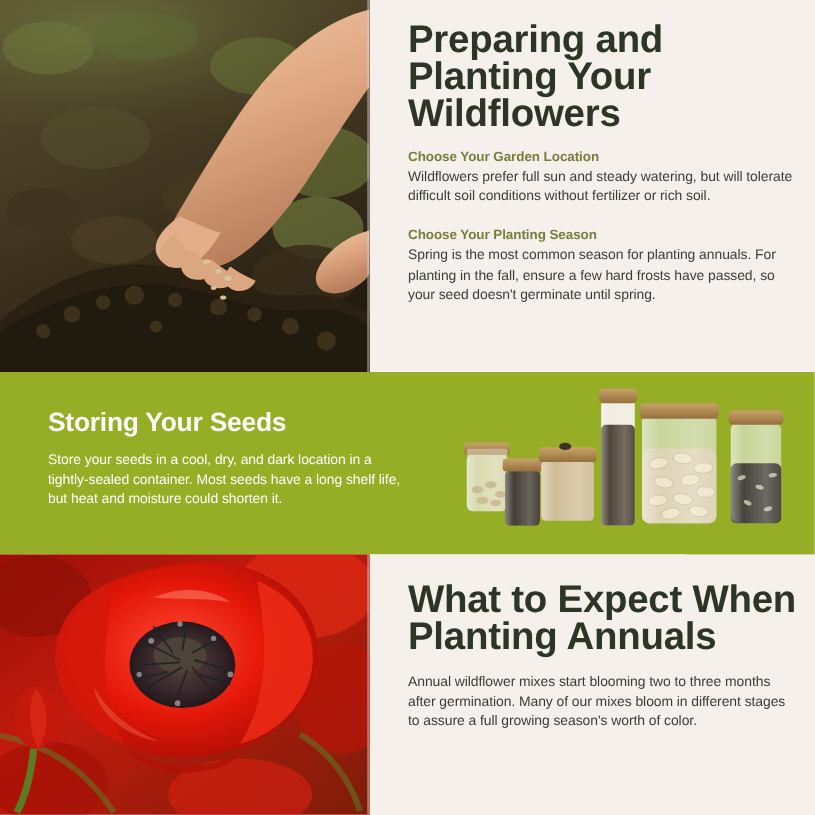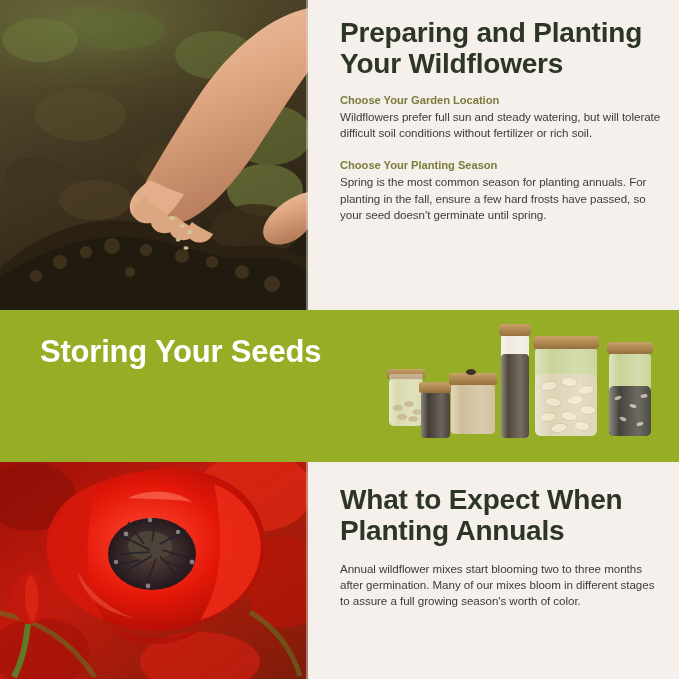--- a/index.html
+++ b/index.html
@@ -33,21 +33,21 @@
     width: 308px; height: 310px;
     overflow: hidden;
     background: #3a2c1e;
   }
   .top-copy {
     position: absolute;
     left: 340px; top: 0;
     width: 330px; height: 310px;
   }
   .h1 {
-    font-size: 28px;
+    font-size: 32px;
     line-height: 31px;
     font-weight: bold;
     color: #2d3526;
     letter-spacing: -0.2px;
     margin: 0;
     padding-top: 17px;
   }
   .sub-block { margin-top: 14px; }
   .sub-block.first { margin-top: 17px; }
   .subhead {
@@ -72,21 +72,21 @@
     left: 0; top: 310px;
     width: 679px; height: 152px;
     background: #96ae26;
   }
   .green-copy {
     position: absolute;
     left: 40px; top: 28px;
     width: 300px;
   }
   .h2-green {
-    font-size: 31px;
+    font-size: 22px;
     font-weight: bold;
     color: #ffffff;
     margin: 0 0 11px 0;
     line-height: 27px;
     letter-spacing: -0.2px;
   }
   .green-body {
     font-size: 11.6px;
     line-height: 16.2px;
     color: #ffffff;
@@ -216,20 +216,21 @@
         <p class="subhead">Choose Your Planting Season</p>
         <p class="body-copy">Spring is the most common season for planting annuals. For planting in the fall, ensure a few hard frosts have passed, so your seed doesn't germinate until spring.</p>
       </div>
 
     </div>
   </div>
 
   <div class="section-green">
     <div class="green-copy">
       <h2 class="h2-green">Storing Your Seeds</h2>
+      <p class="green-body">Store your seeds in a cool, dry, and dark location in a tightly-sealed container. Most seeds have a long shelf life, but heat and moisture could shorten it.</p>
     </div>
 
     <div class="jars-wrap">
       <svg width="285" height="140" viewBox="0 0 285 140" xmlns="http://www.w3.org/2000/svg">
         <defs>
           <linearGradient id="glass" x1="0" y1="0" x2="1" y2="0">
             <stop offset="0%" stop-color="#ffffff" stop-opacity="0.45"></stop>
             <stop offset="25%" stop-color="#ffffff" stop-opacity="0.12"></stop>
             <stop offset="70%" stop-color="#ffffff" stop-opacity="0.3"></stop>
             <stop offset="100%" stop-color="#ffffff" stop-opacity="0.15"></stop>

